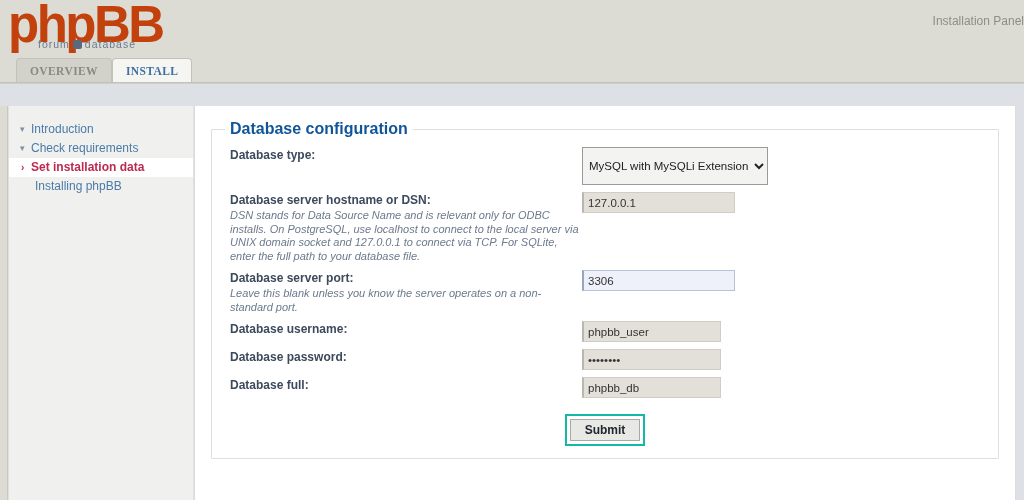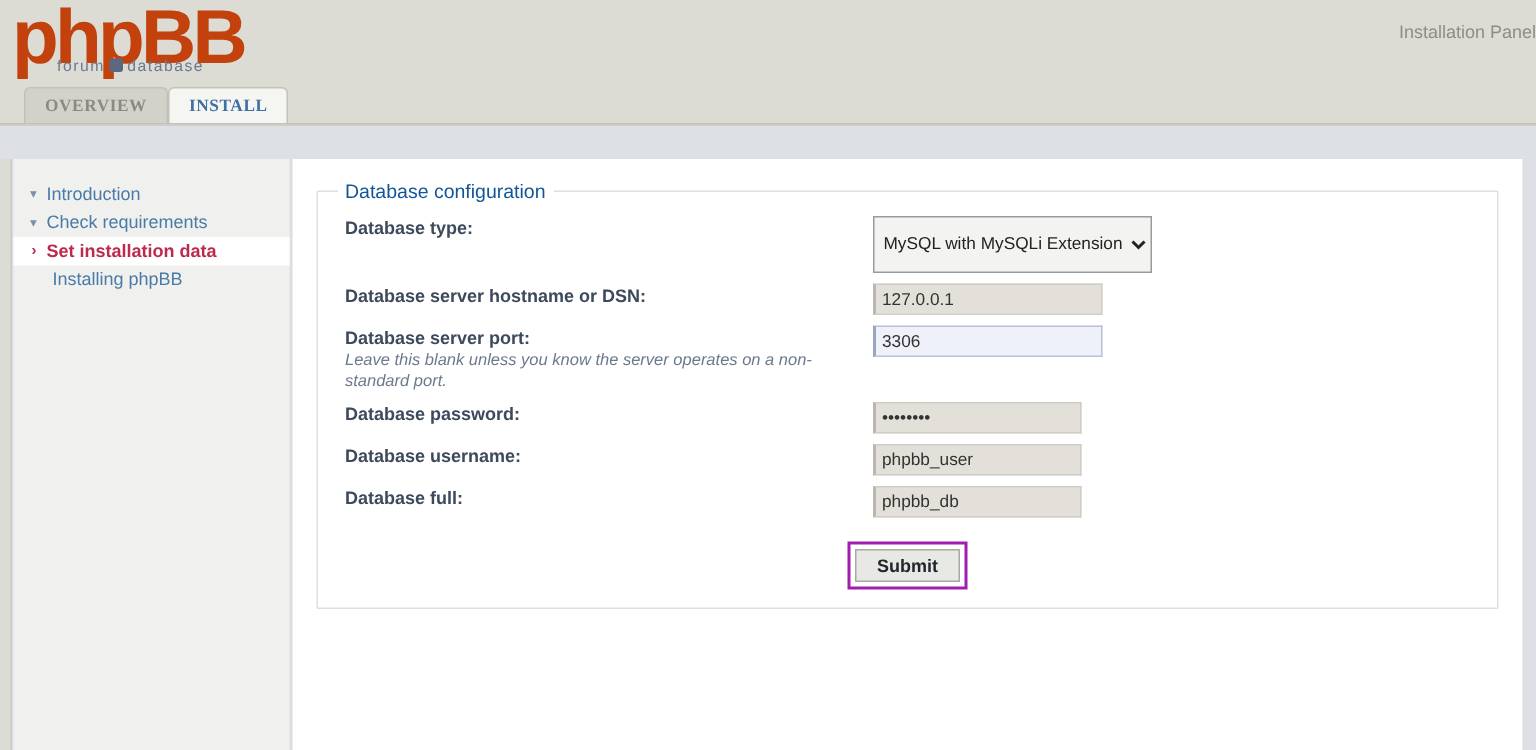--- a/index.html
+++ b/index.html
@@ -188,22 +188,22 @@
     padding: 14px 16px 0 16px;
   }
 
   fieldset.box {
     margin: 0;
     padding: 8px 10px 12px 10px;
     border: 1px solid #dfdfdf;
     border-radius: 1px;
   }
   fieldset.box > legend {
-    font-size: 13px;
-    font-weight: normal;
+    font-size: 16px;
+    font-weight: bold;
     color: #115599;
     padding: 0 5px;
     margin-left: 3px;
   }
 
   .row {
     display: flex;
     align-items: flex-start;
     margin-bottom: 6px;
   }
@@ -263,21 +263,21 @@
     height: 38px;
     outline: none;
   }
 
   .submitwrap {
     text-align: center;
     margin-top: 16px;
   }
   .submit-highlight {
     display: inline-block;
-    border: 2px solid #a21caf;
+    border: 2px solid #14b8a6;
     padding: 3px;
     background: transparent;
   }
   button.submit {
     font-family: "Liberation Sans", sans-serif;
     font-size: 12px;
     font-weight: bold;
     color: #21272e;
     background: #e8e8e4;
     border: 1px solid #a9a9a4;
@@ -338,51 +338,52 @@
           <div class="fieldcol">
             <select class="sel">
               <option>MySQL with MySQLi Extension</option>
             </select>
           </div>
         </div>
 
         <div class="row">
           <div class="labelcol">
             <div class="lbl">Database server hostname or DSN:</div>
+            <div class="desc">DSN stands for Data Source Name and is relevant only for ODBC installs. On PostgreSQL, use localhost to connect to the local server via UNIX domain socket and 127.0.0.1 to connect via TCP. For SQLite, enter the full path to your database file.</div>
           </div>
           <div class="fieldcol">
             <input class="txt wide" type="text" value="127.0.0.1" style="">
           </div>
         </div>
 
         <div class="row">
           <div class="labelcol">
             <div class="lbl">Database server port:</div>
             <div class="desc">Leave this blank unless you know the server operates on a non-standard port.</div>
           </div>
           <div class="fieldcol">
             <input class="txt wide focused" type="text" value="3306" style="">
           </div>
         </div>
 
         <div class="row">
           <div class="labelcol">
+            <div class="lbl">Database username:</div>
+          </div>
+          <div class="fieldcol">
+            <input class="txt" type="text" value="phpbb_user" style="">
+          </div>
+        </div>
+
+        <div class="row">
+          <div class="labelcol">
             <div class="lbl">Database password:</div>
           </div>
           <div class="fieldcol">
             <input class="txt" type="text" value="••••••••" style="">
-          </div>
-        </div>
-
-        <div class="row">
-          <div class="labelcol">
-            <div class="lbl">Database username:</div>
-          </div>
-          <div class="fieldcol">
-            <input class="txt" type="text" value="phpbb_user" style="">
           </div>
         </div>
 
         <div class="row">
           <div class="labelcol">
             <div class="lbl">Database full:</div>
           </div>
           <div class="fieldcol">
             <input class="txt" type="text" value="phpbb_db" style="">
           </div>

